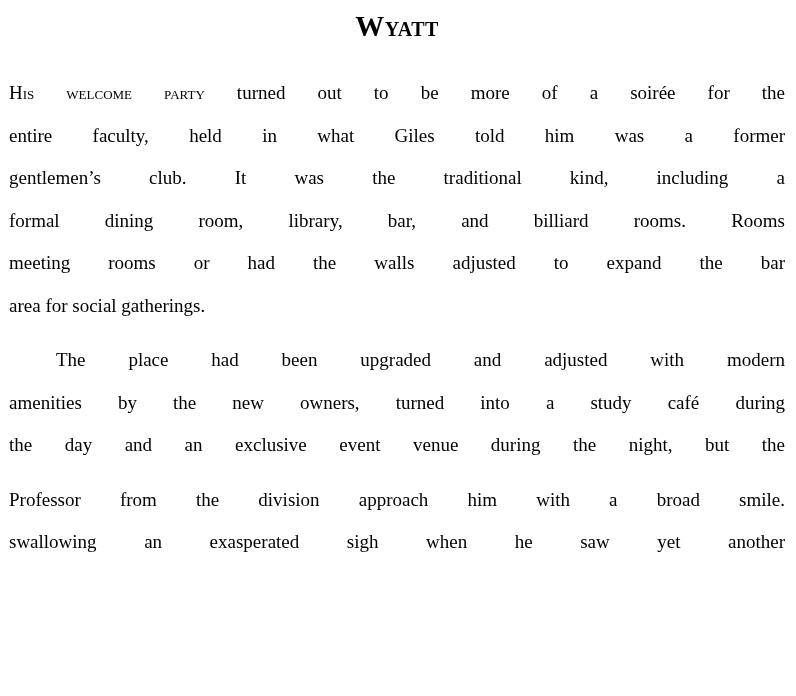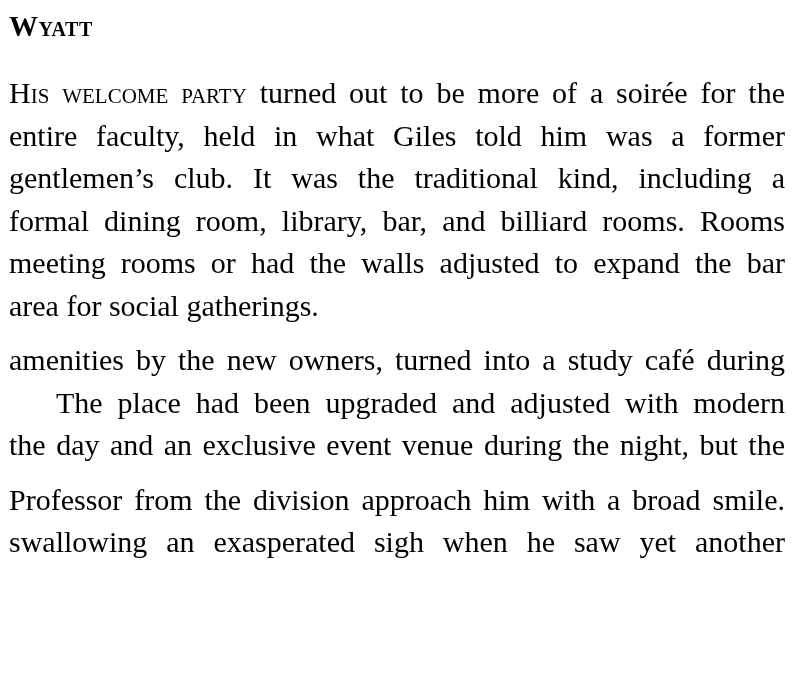--- a/index.html
+++ b/index.html
@@ -13,29 +13,29 @@
     height: 696px;
     box-sizing: border-box;
     background: #ffffff;
     color: #000000;
     font-family: "Liberation Serif", serif;
     padding: 6px 11px 0 9px;
     overflow: hidden;
   }
   .chapter-header {
     margin: 0 0 26px 0;
-    text-align: left;
+    text-align: center;
     font-size: 29px;
     line-height: 40px;
     font-weight: 700;
     font-variant-caps: small-caps;
     letter-spacing: 0.5px;
   }
   .body-text {
-    font-size: 30px;
+    font-size: 19px;
   }
   .para { margin: 0; }
   .para + .para { margin-top: 12px; }
   .line {
     line-height: 42.5px;
     text-align: justify;
     text-align-last: justify;
   }
   .line.no-justify {
     text-align: left;
@@ -56,22 +56,22 @@
   <div class="body-text">
       <div class="para">
         <div class="line"><span class="smallcaps">His welcome party</span> turned out to be more of a soirée for the</div>
         <div class="line">entire faculty, held in what Giles told him was a former</div>
         <div class="line">gentlemen’s club. It was the traditional kind, including a</div>
         <div class="line">formal dining room, library, bar, and billiard rooms. Rooms</div>
         <div class="line">meeting rooms or had the walls adjusted to expand the bar</div>
         <div class="line no-justify">area for social gatherings.</div>
       </div>
       <div class="para">
+        <div class="line indent">The place had been upgraded and adjusted with modern</div>
         <div class="line">amenities by the new owners, turned into a study café during</div>
-        <div class="line indent">The place had been upgraded and adjusted with modern</div>
         <div class="line">the day and an exclusive event venue during the night, but the</div>
       </div>
       <div class="para">
         <div class="line">Professor from the division approach him with a broad smile.</div>
         <div class="line">swallowing an exasperated sigh when he saw yet another</div>
       </div>
     </div>
 </div>
 
 </body></html>

